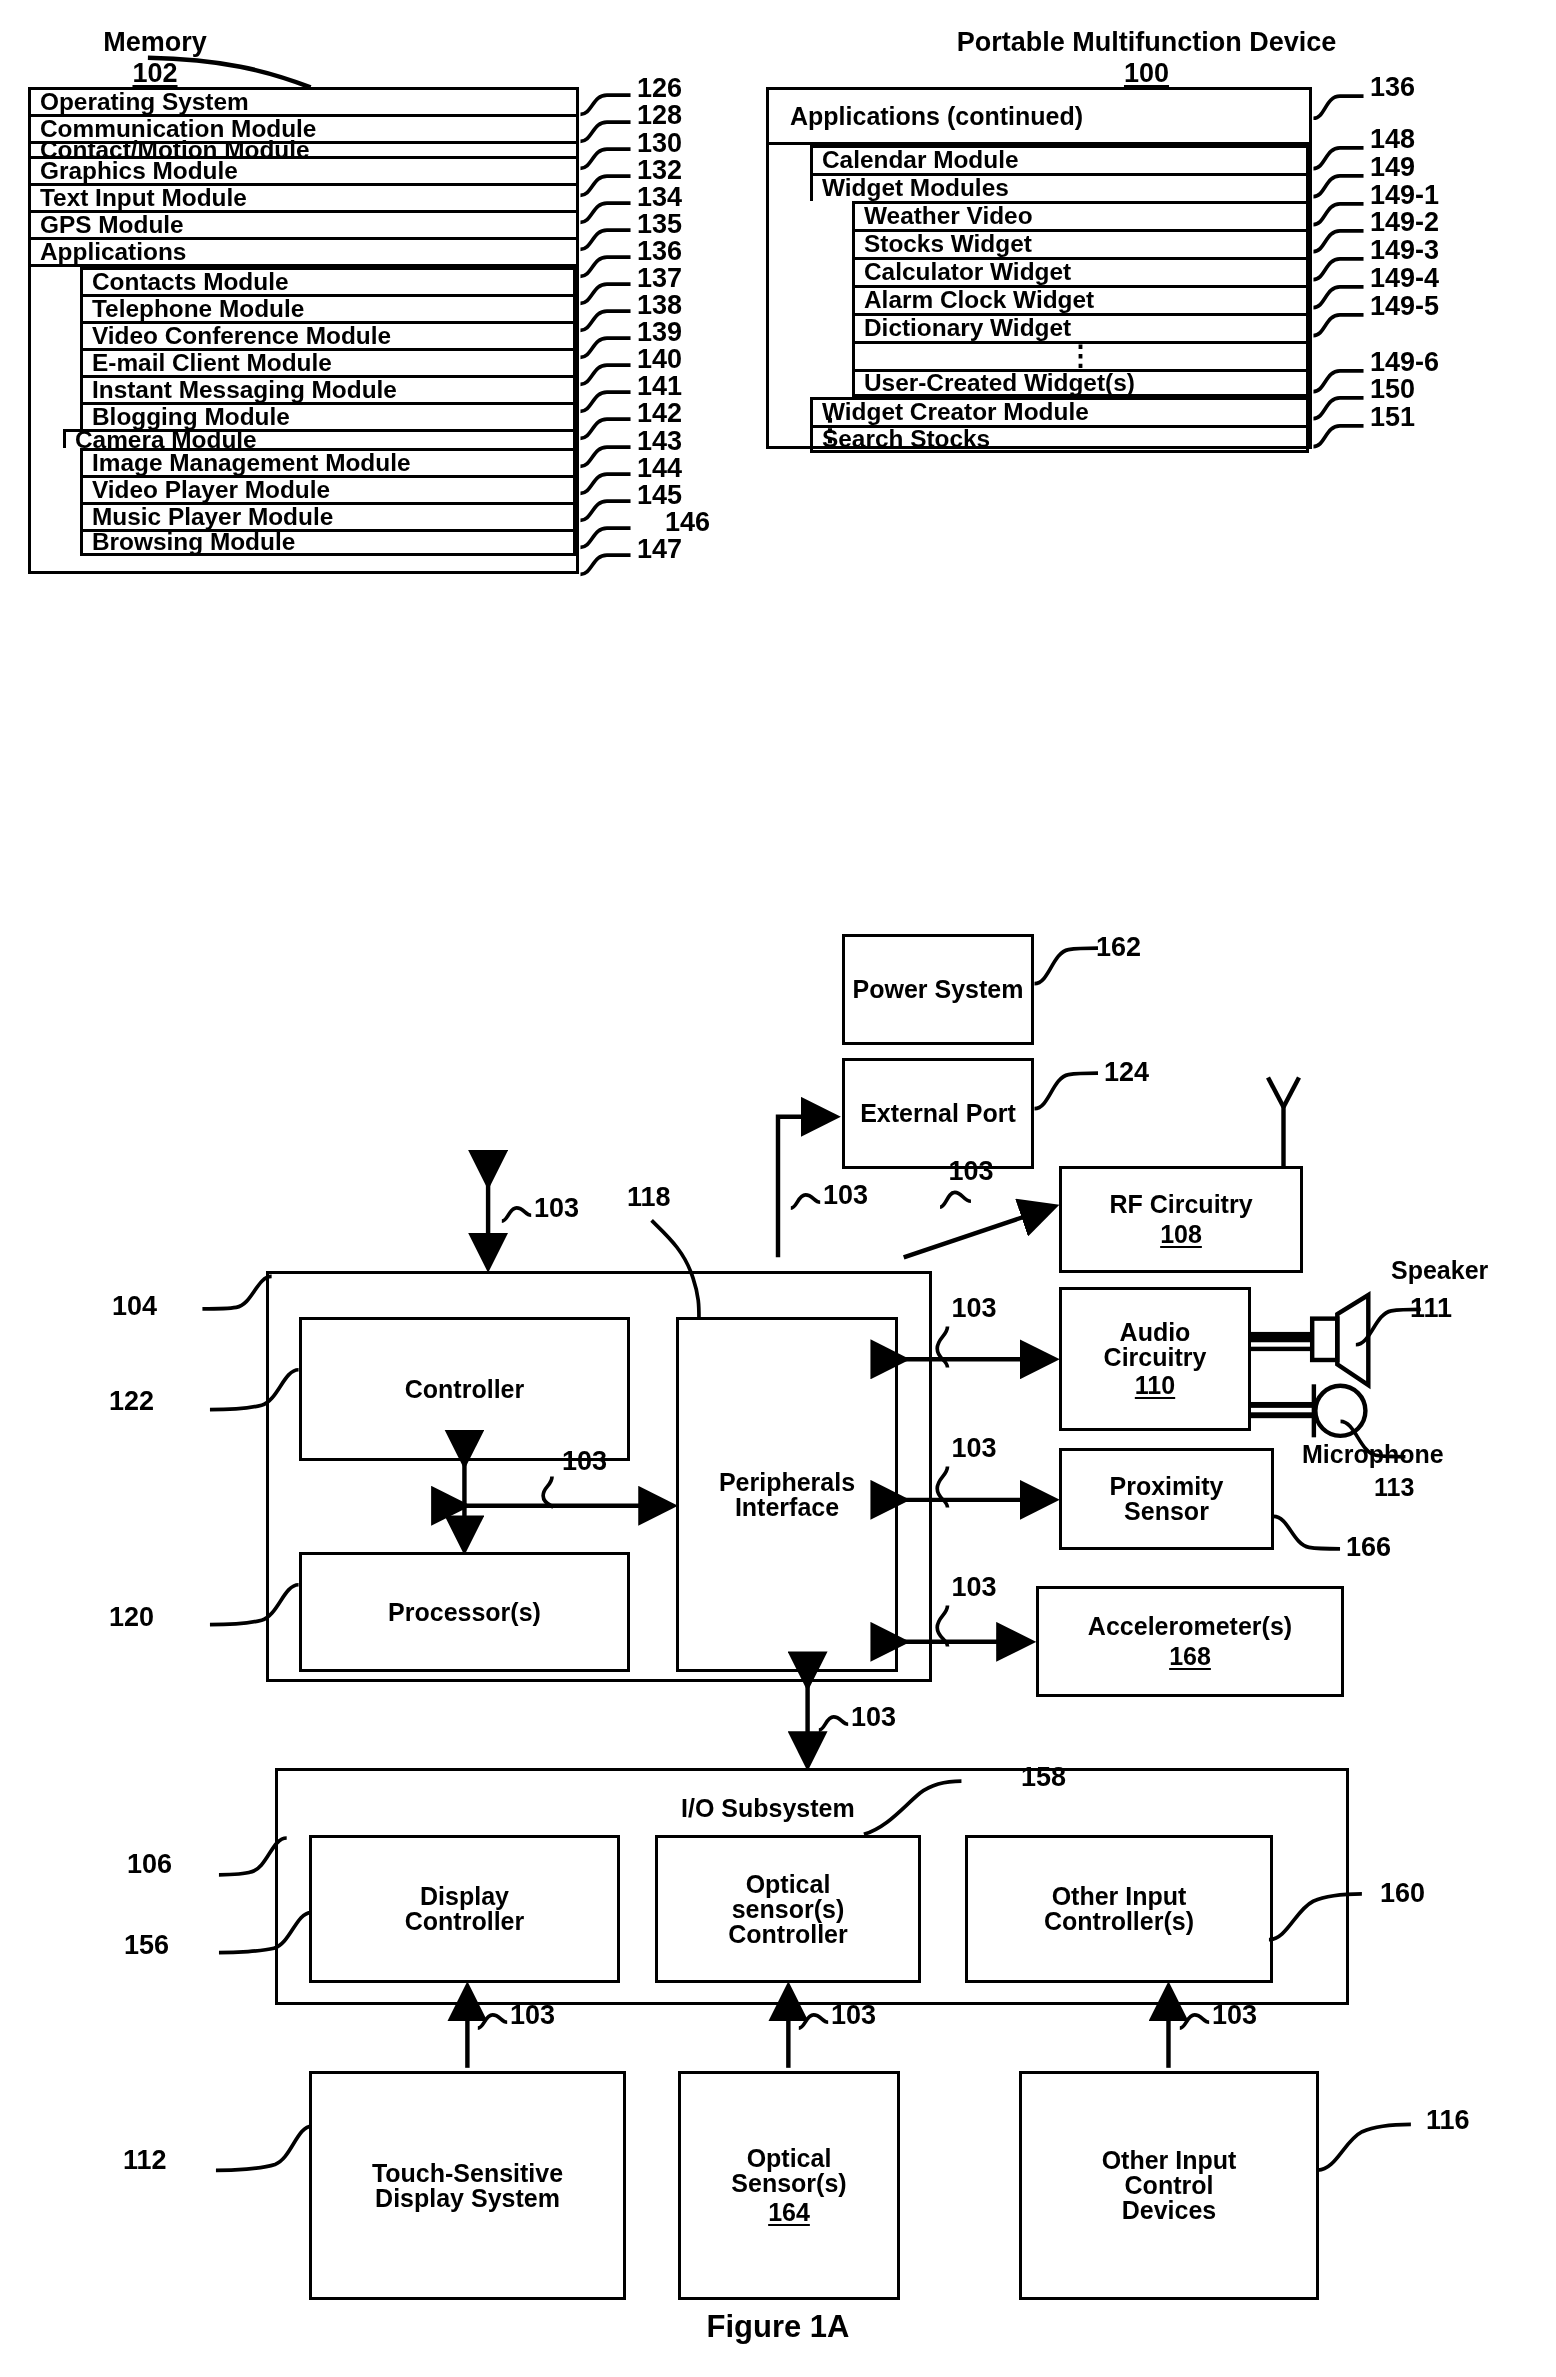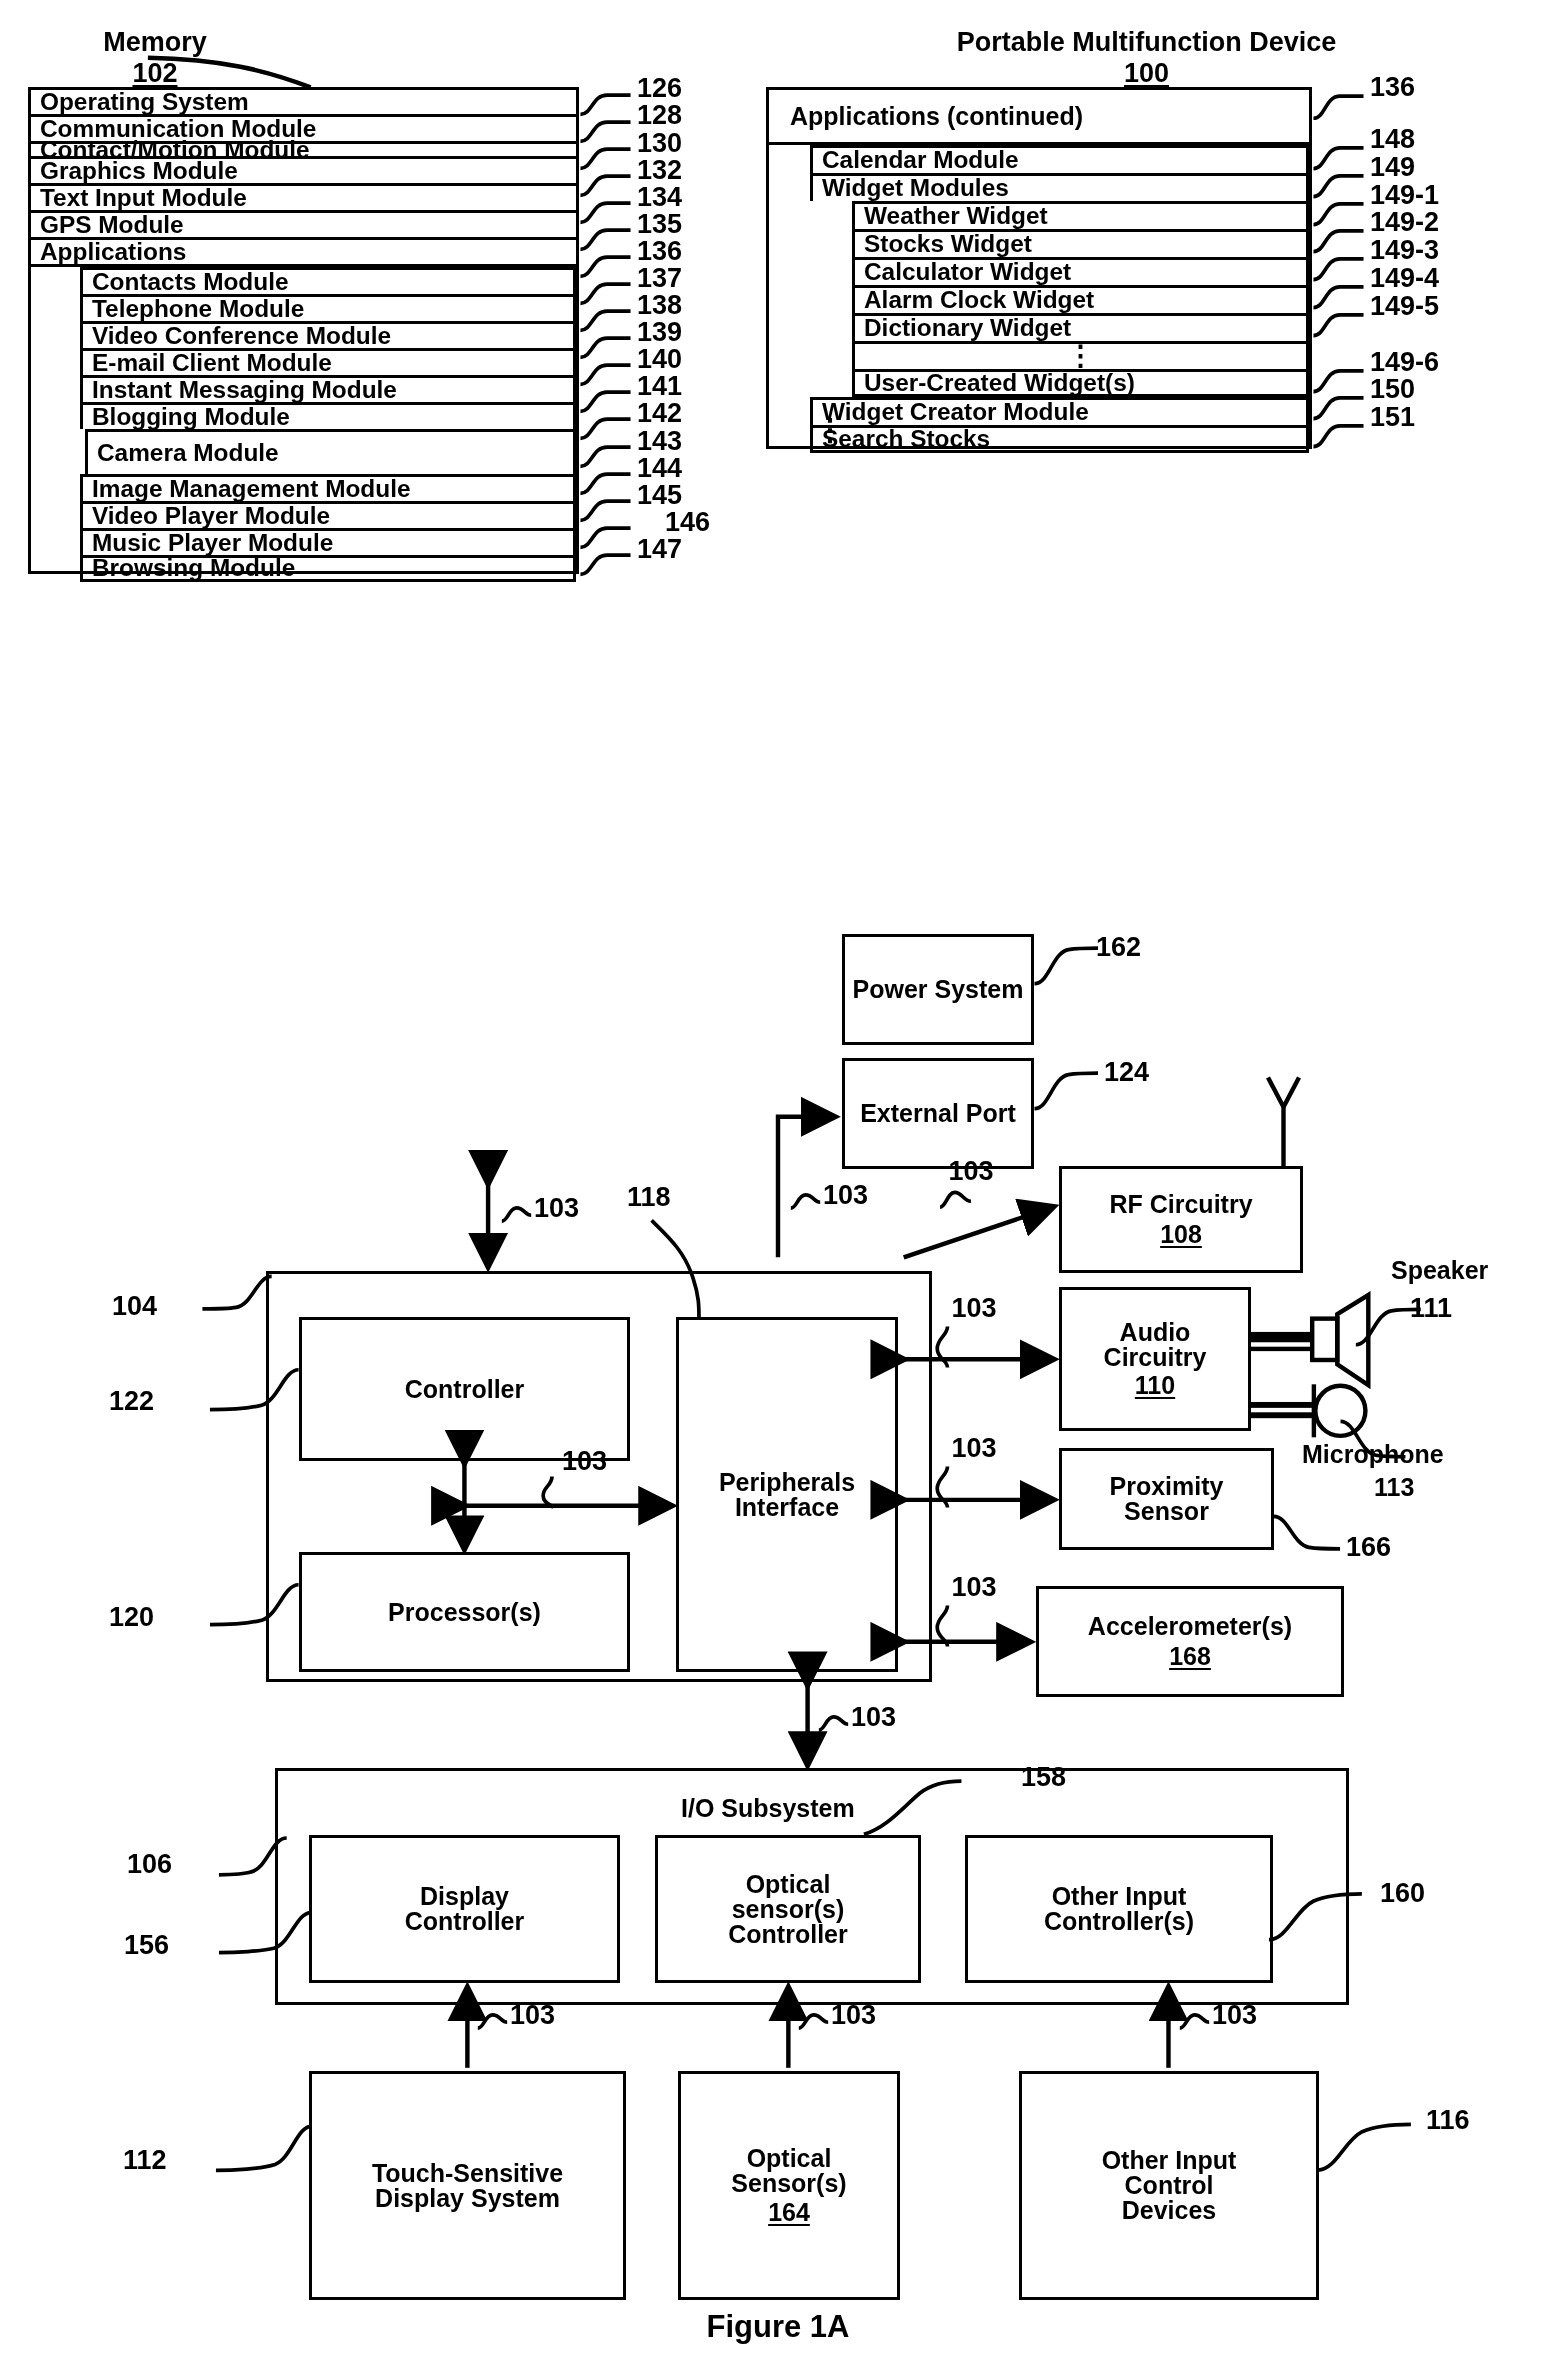--- a/index.html
+++ b/index.html
@@ -114,21 +114,21 @@
       <div class="mem-row" style="height: 27px; padding-left: 49px; border-bottom: none;">
         <div style="border-width: 3px 3px 0px; border-top-style: solid; border-right-style: solid; border-left-style: solid; border-top-color: rgb(0, 0, 0); border-right-color: rgb(0, 0, 0); border-left-color: rgb(0, 0, 0); border-image: initial; border-bottom-style: initial; border-bottom-color: initial; box-sizing: border-box; height: 100%; display: flex; align-items: center; width: 100%;">
           <span class="lbl" style="font-size: 24.4px; padding-left: 9px;">Instant Messaging Module</span>
         </div>
       </div>
       <div class="mem-row" style="height: 27px; padding-left: 49px; border-bottom: none;">
         <div style="border-width: 3px 3px 0px; border-top-style: solid; border-right-style: solid; border-left-style: solid; border-top-color: rgb(0, 0, 0); border-right-color: rgb(0, 0, 0); border-left-color: rgb(0, 0, 0); border-image: initial; border-bottom-style: initial; border-bottom-color: initial; box-sizing: border-box; height: 100%; display: flex; align-items: center; width: 100%;">
           <span class="lbl" style="font-size: 24.4px; padding-left: 9px;">Blogging Module</span>
         </div>
       </div>
-      <div class="mem-row" style="height: 45px; padding-left: 54px; border-bottom: none; align-items: flex-end;">
+      <div class="mem-row" style="height: 19px; padding-left: 32px; border-bottom: none; align-items: flex-end;">
         <div style="border-width: 3px 3px 0px; border-top-style: solid; border-right-style: solid; border-left-style: solid; border-top-color: rgb(0, 0, 0); border-right-color: rgb(0, 0, 0); border-left-color: rgb(0, 0, 0); border-image: initial; border-bottom-style: initial; border-bottom-color: initial; box-sizing: border-box; height: 100%; display: flex; align-items: center; width: 100%;">
           <span class="lbl" style="font-size: 24.4px; padding-left: 9px;">Camera Module</span>
         </div>
       </div>
       <div class="mem-row" style="height: 27px; padding-left: 49px; border-bottom: none;">
         <div style="border-width: 3px 3px 0px; border-top-style: solid; border-right-style: solid; border-left-style: solid; border-top-color: rgb(0, 0, 0); border-right-color: rgb(0, 0, 0); border-left-color: rgb(0, 0, 0); border-image: initial; border-bottom-style: initial; border-bottom-color: initial; box-sizing: border-box; height: 100%; display: flex; align-items: center; width: 100%;">
           <span class="lbl" style="font-size: 24.4px; padding-left: 9px;">Image Management Module</span>
         </div>
       </div>
       <div class="mem-row" style="height: 27px; padding-left: 49px; border-bottom: none;">
@@ -265,21 +265,21 @@
     <span class="lbl">Applications (continued)</span>
   </div>
   <div id="ac-list">
       <div style="height: 28px; box-sizing: border-box; margin-left: 41px; border-left: 3px solid rgb(0, 0, 0); border-right: 3px solid rgb(0, 0, 0); border-top: 3px solid rgb(0, 0, 0); display: flex; align-items: center;">
         <span class="lbl" style="font-size: 24.4px; padding-left: 9px;">Calendar Module</span>
       </div>
       <div style="height: 28px; box-sizing: border-box; margin-left: 41px; border-left: 3px solid rgb(0, 0, 0); border-right: 3px solid rgb(0, 0, 0); border-top: 3px solid rgb(0, 0, 0); display: flex; align-items: center;">
         <span class="lbl" style="font-size: 24.4px; padding-left: 9px;">Widget Modules</span>
       </div>
       <div style="height: 28px; box-sizing: border-box; margin-left: 83px; border-left: 3px solid rgb(0, 0, 0); border-right: 3px solid rgb(0, 0, 0); border-top: 3px solid rgb(0, 0, 0); display: flex; align-items: center;">
-        <span class="lbl" style="font-size: 24.4px; padding-left: 9px;">Weather Widget</span>
+        <span class="lbl" style="font-size: 24.4px; padding-left: 9px;">Weather Video</span>
       </div>
       <div style="height: 28px; box-sizing: border-box; margin-left: 83px; border-left: 3px solid rgb(0, 0, 0); border-right: 3px solid rgb(0, 0, 0); border-top: 3px solid rgb(0, 0, 0); display: flex; align-items: center;">
         <span class="lbl" style="font-size: 24.4px; padding-left: 9px;">Stocks Widget</span>
       </div>
       <div style="height: 28px; box-sizing: border-box; margin-left: 83px; border-left: 3px solid rgb(0, 0, 0); border-right: 3px solid rgb(0, 0, 0); border-top: 3px solid rgb(0, 0, 0); display: flex; align-items: center;">
         <span class="lbl" style="font-size: 24.4px; padding-left: 9px;">Calculator Widget</span>
       </div>
       <div style="height: 28px; box-sizing: border-box; margin-left: 83px; border-left: 3px solid rgb(0, 0, 0); border-right: 3px solid rgb(0, 0, 0); border-top: 3px solid rgb(0, 0, 0); display: flex; align-items: center;">
         <span class="lbl" style="font-size: 24.4px; padding-left: 9px;">Alarm Clock Widget</span>
       </div>

